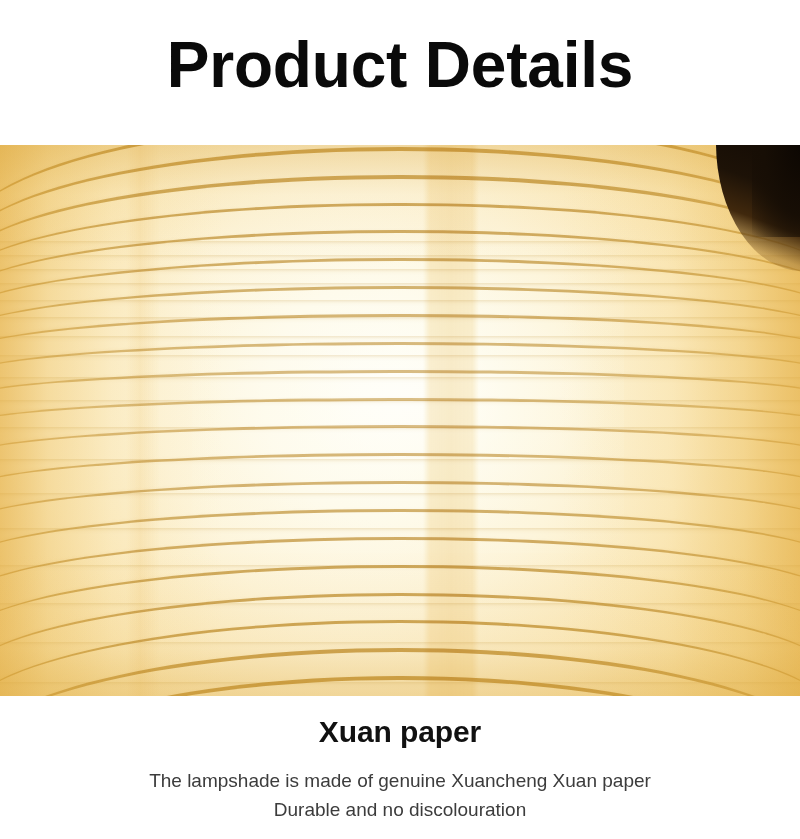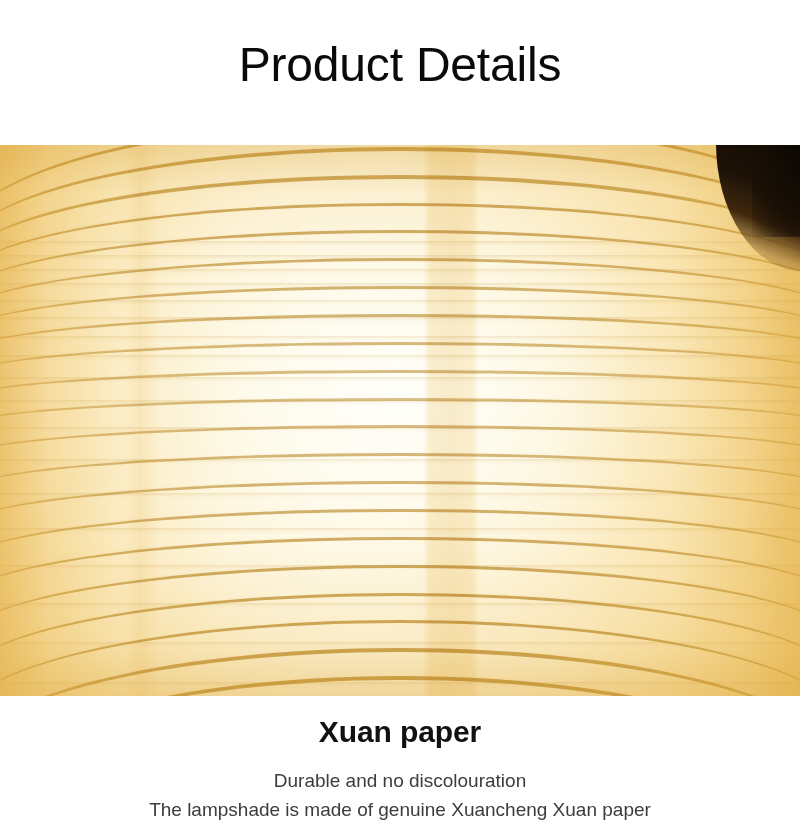--- a/index.html
+++ b/index.html
@@ -30,23 +30,23 @@
     height: 145px;
     width: 100%;
     display: flex;
     align-items: center;
     justify-content: center;
     background: #ffffff;
     box-sizing: border-box;
     padding-bottom: 14px;
   }
   .page-title {
-    font-size: 48px;
+    font-size: 64px;
     line-height: 1.05;
-    font-weight: 400;
+    font-weight: 700;
     color: #0a0a0a;
     letter-spacing: -0.2px;
     text-align: center;
     white-space: nowrap;
   }
 
   
   .photo {
     position: relative;
     width: 800px;
@@ -242,17 +242,17 @@
     <div class="seam"></div>
     <div class="seam2"></div>
     <div class="photo-shade"></div>
     <div class="photo-shade-v"></div>
     <div class="corner-dark"></div>
     <div class="corner-dark-2"></div>
   </div>
 
   <div class="caption">
     <div class="caption-heading">Xuan paper</div>
+    <p class="caption-line">The lampshade is made of genuine Xuancheng Xuan paper</p>
     <p class="caption-line">Durable and no discolouration</p>
-    <p class="caption-line">The lampshade is made of genuine Xuancheng Xuan paper</p>
   </div>
 
 </div>
 
 </body></html>

